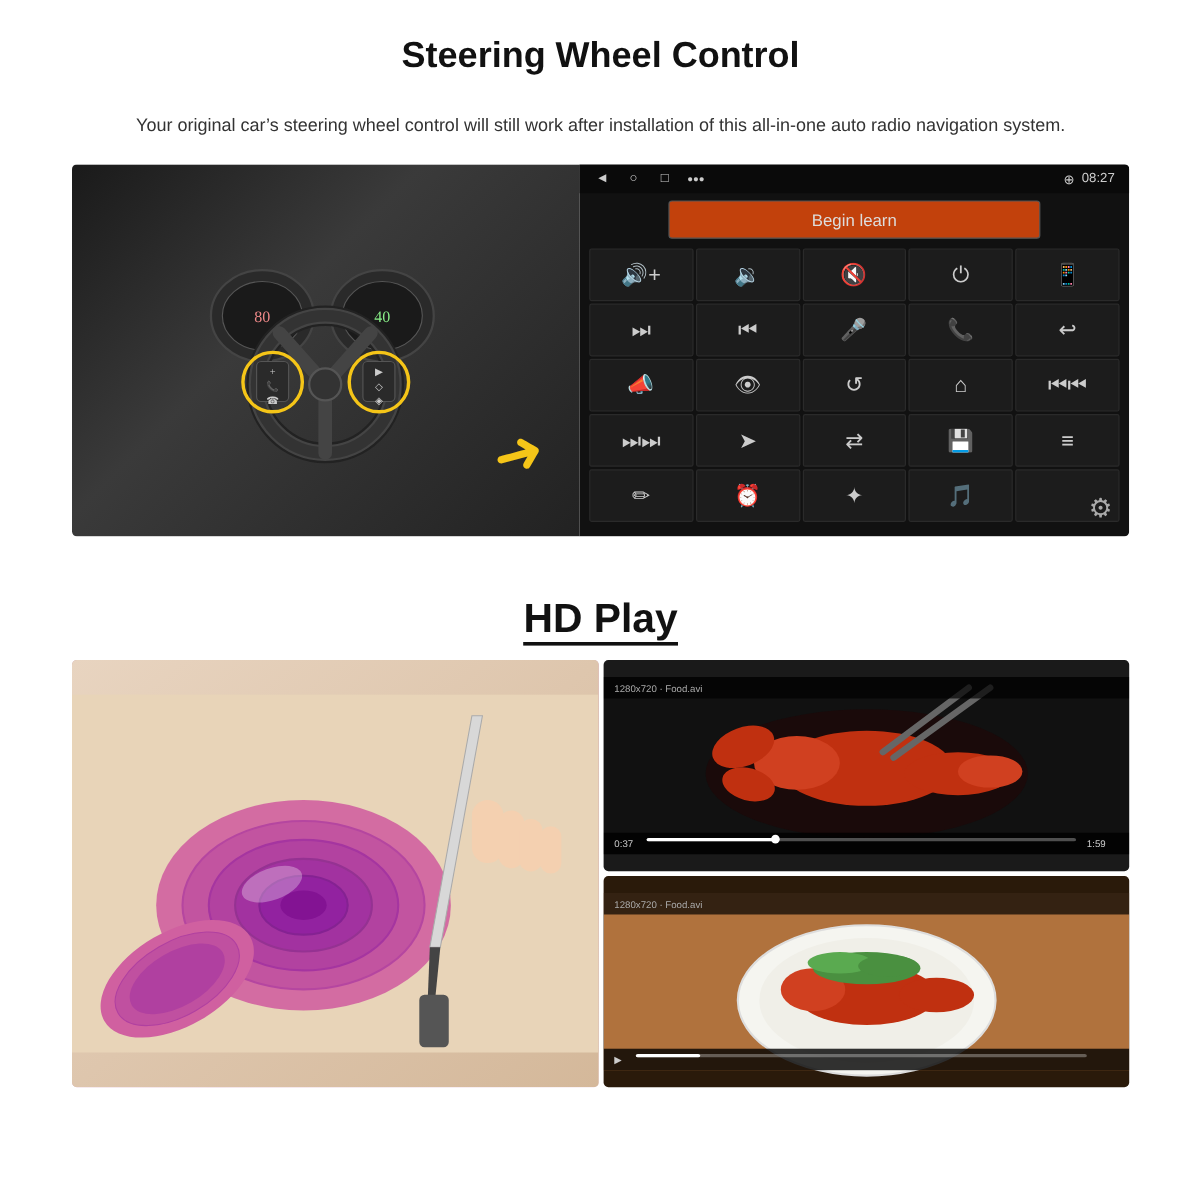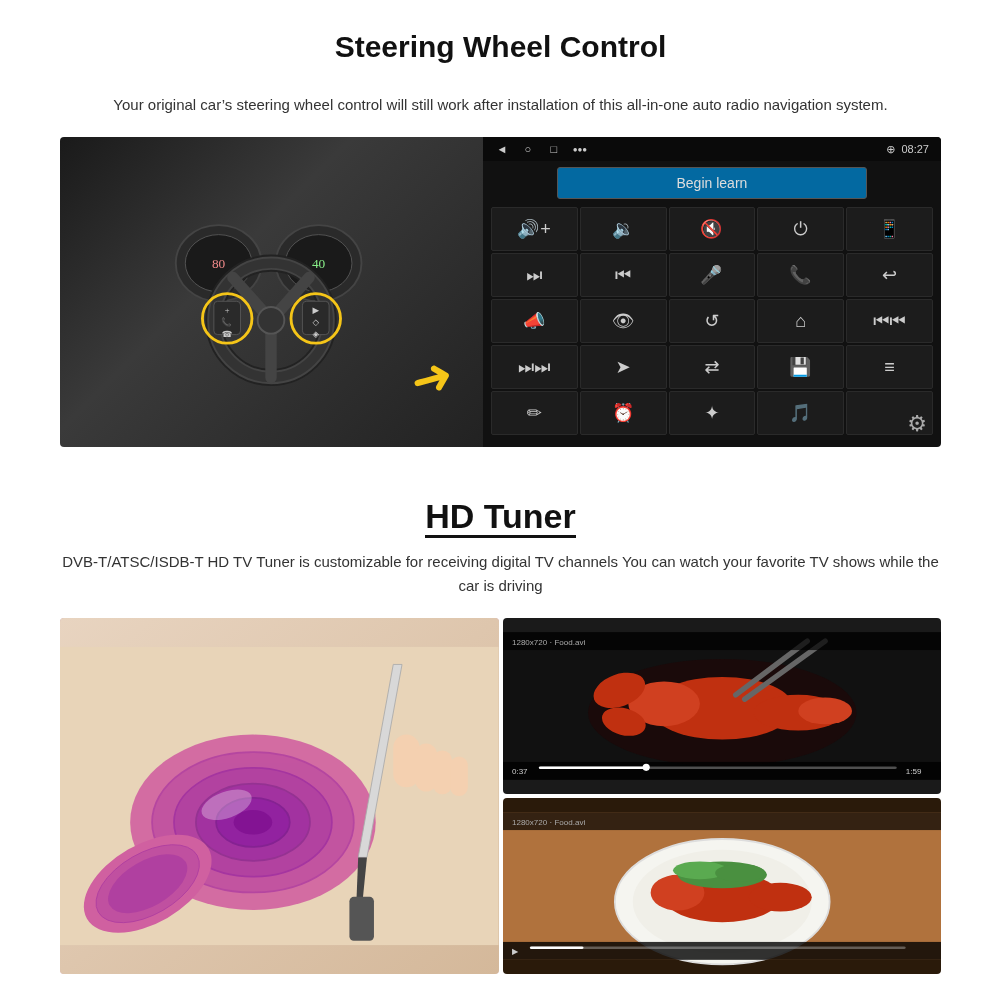--- a/index.html
+++ b/index.html
@@ -117,21 +117,21 @@
       flex: 1;
       padding: 6px 8px;
     }
 
     .begin-learn-btn {
       display: block;
       width: 70%;
       margin: 0 auto 8px;
       padding: 7px 0;
       border: 1px solid #555;
-      background: #0369a1;
+      background: #c2410c;
       color: #ddd;
       font-size: 14px;
       text-align: center;
       border-radius: 3px;
     }
 
     .icon-grid {
       display: grid;
       grid-template-columns: repeat(5, 1fr);
       gap: 2px;
@@ -352,23 +352,22 @@
           </div>
         </div>
 
         <div class="settings-gear">⚙</div>
       </div>
     </div>
   </div>
 
   <div class="section-hd">
     <h2 class="hd-title">
-      <span>HD Tuner</span>
+      <span>HD Play</span>
     </h2>
-    <p class="hd-subtitle">DVB-T/ATSC/ISDB-T HD TV Tuner is customizable for receiving digital TV channels You can watch your favorite TV shows while the car is driving</p>
 
     <div class="hd-image-grid">
 
       <div class="hd-img-left">
         <div class="onion-visual">
           <svg viewBox="0 0 500 340" width="100%" height="100%">
 
             <rect width="500" height="340" fill="#e8d4b8"></rect>
             <rect width="500" height="340" fill="url(#wood)" opacity="0.5"></rect>
 

